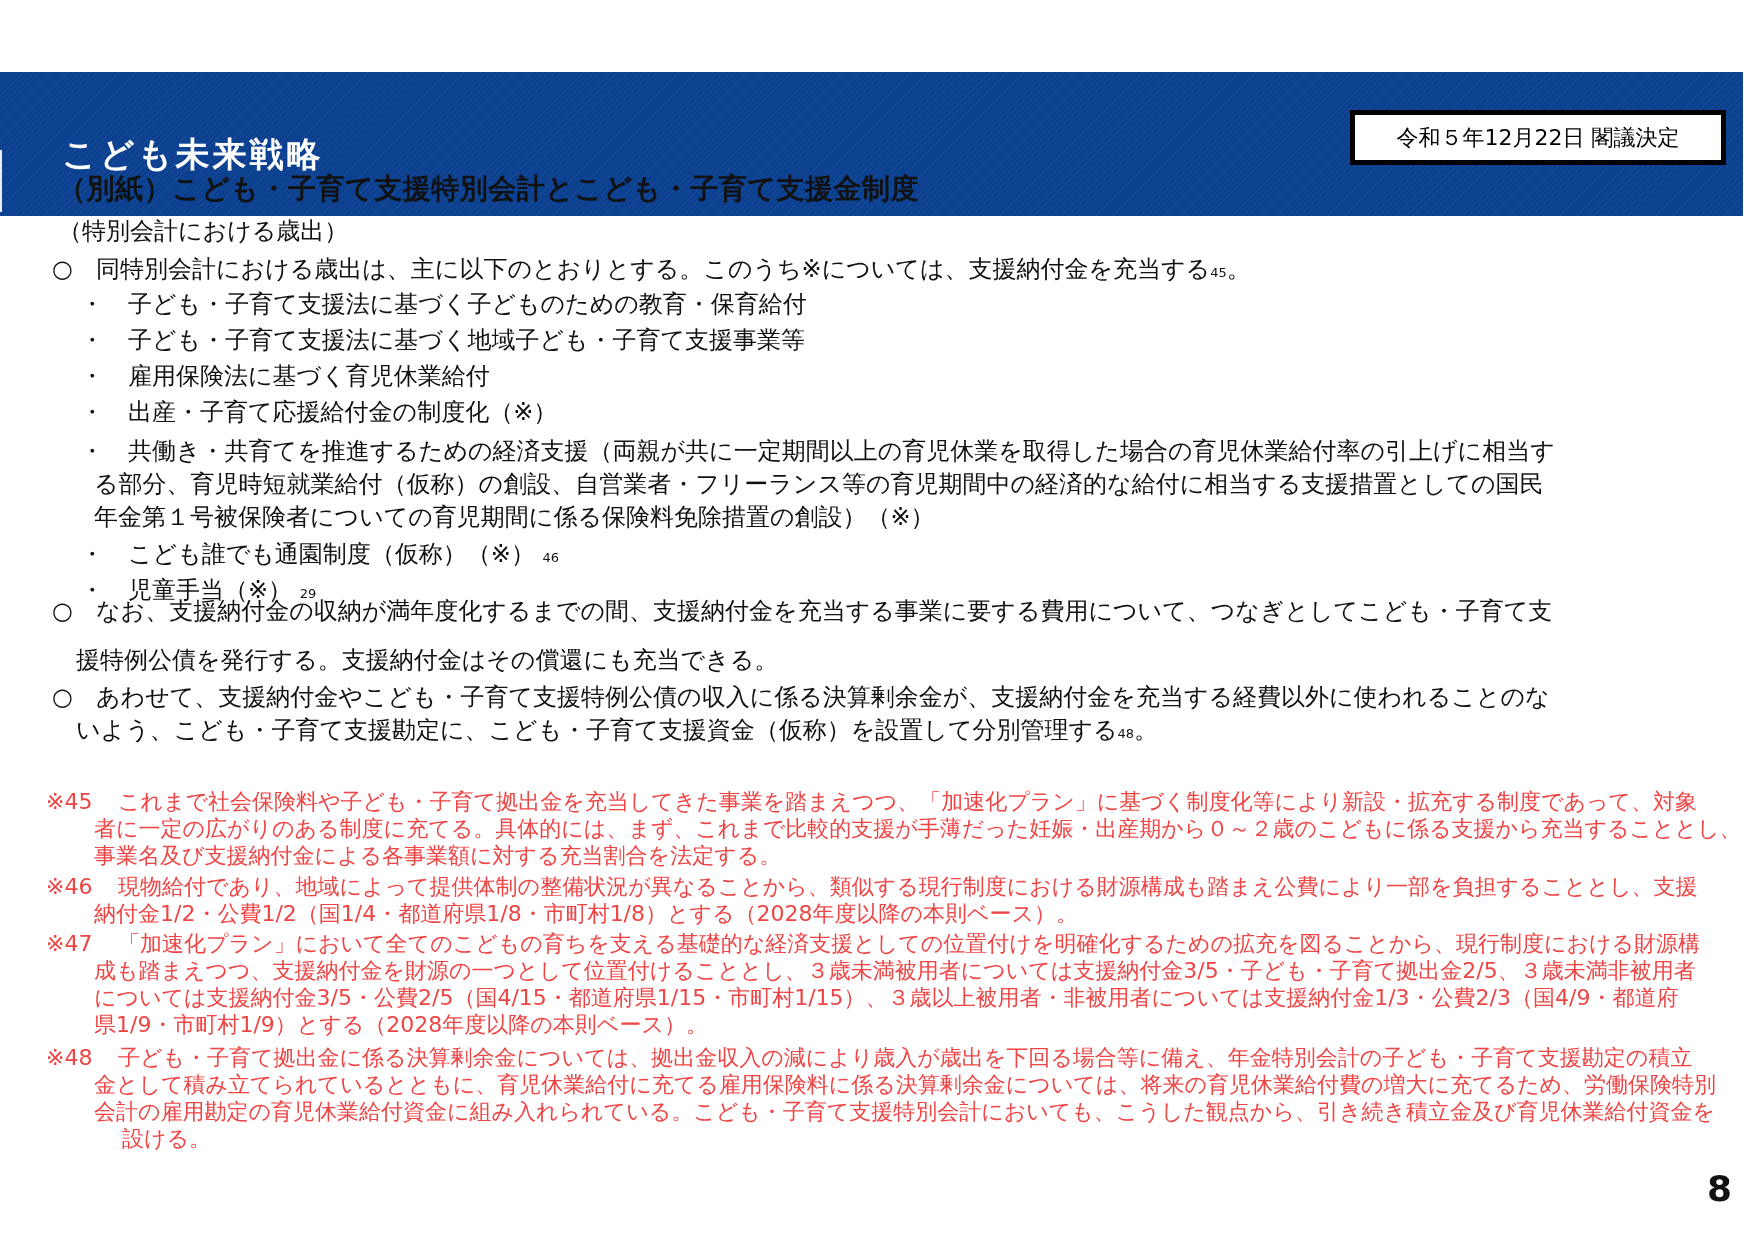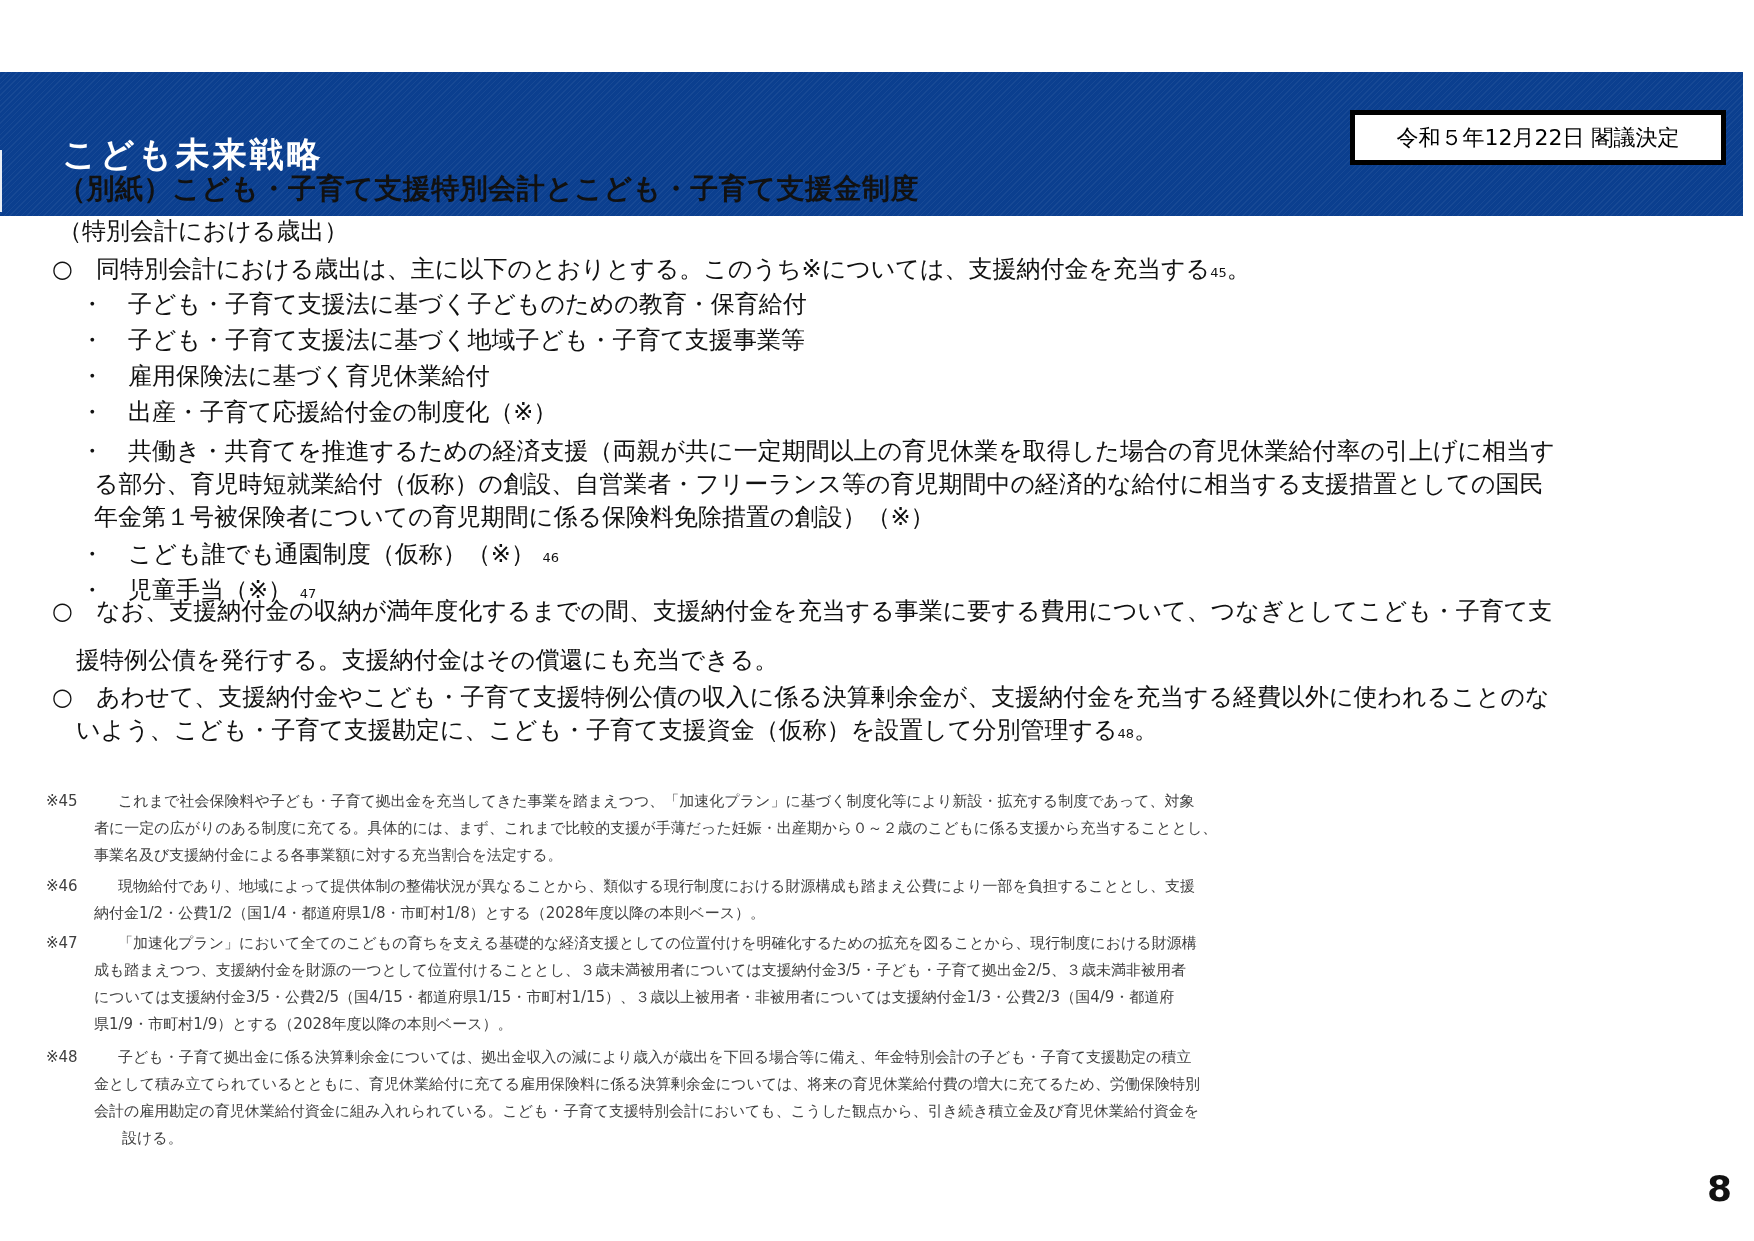--- a/index.html
+++ b/index.html
@@ -31,21 +31,21 @@
     position:absolute; left:58px; top:170px; font-size:28px; font-weight:bold; color:#111;
     white-space:nowrap; letter-spacing:0.5px;
   }
   .sub-heading {
     position:absolute; left:58px; top:215px; font-size:24px; color:#111; white-space:nowrap;
   }
   .line { position:absolute; font-size:24px; line-height:34px; color:#111; white-space:nowrap; }
   .mark { display:inline-block; width:44px; }
   .bullet { display:inline-block; width:48px; }
   .ref { font-size:13px; }
-  .fn { position:absolute; font-size:15px; line-height:27px; color:#404040; white-space:nowrap; }
+  .fn { position:absolute; font-size:22px; line-height:27px; color:#ef4444; white-space:nowrap; }
   .fn .lbl { display:inline-block; width:72px; }
   .page-number {
     position:absolute; right:22px; top:1168px; font-size:36px; font-weight:bold; color:#111;
   }
 </style>
 </head>
 <body>
 
 <div class="banner">
   <div class="edge"></div>
@@ -76,21 +76,21 @@
   <span class="bullet">・</span><span>共働き・共育てを推進するための経済支援（両親が共に一定期間以上の育児休業を取得した場合の育児休業給付率の引上げに相当す</span>
 </div>
 <div class="line" style="left:94px; top:467px;">る部分、育児時短就業給付（仮称）の創設、自営業者・フリーランス等の育児期間中の経済的な給付に相当する支援措置としての国民</div>
 <div class="line" style="left:94px; top:500px;">年金第１号被保険者についての育児期間に係る保険料免除措置の創設）（※）</div>
 <div class="line" style="left:80px; top:537px;">
   <span class="bullet">・</span><span>こども誰でも通園制度（仮称）（※）</span>
   <span class="ref">46</span>
 </div>
 <div class="line" style="left:80px; top:573px;">
   <span class="bullet">・</span><span>児童手当（※）</span>
-  <span class="ref">47</span>
+  <span class="ref">29</span>
 </div>
 
 <div class="line" style="left:52px; top:594px;">
   <span class="mark">○</span><span>なお、支援納付金の収納が満年度化するまでの間、支援納付金を充当する事業に要する費用について、つなぎとしてこども・子育て支</span>
 </div>
 <div class="line" style="left:76px; top:643px;">援特例公債を発行する。支援納付金はその償還にも充当できる。</div>
 
 <div class="line" style="left:52px; top:680px;">
   <span class="mark">○</span><span>あわせて、支援納付金やこども・子育て支援特例公債の収入に係る決算剰余金が、支援納付金を充当する経費以外に使われることのな</span>
 </div>

